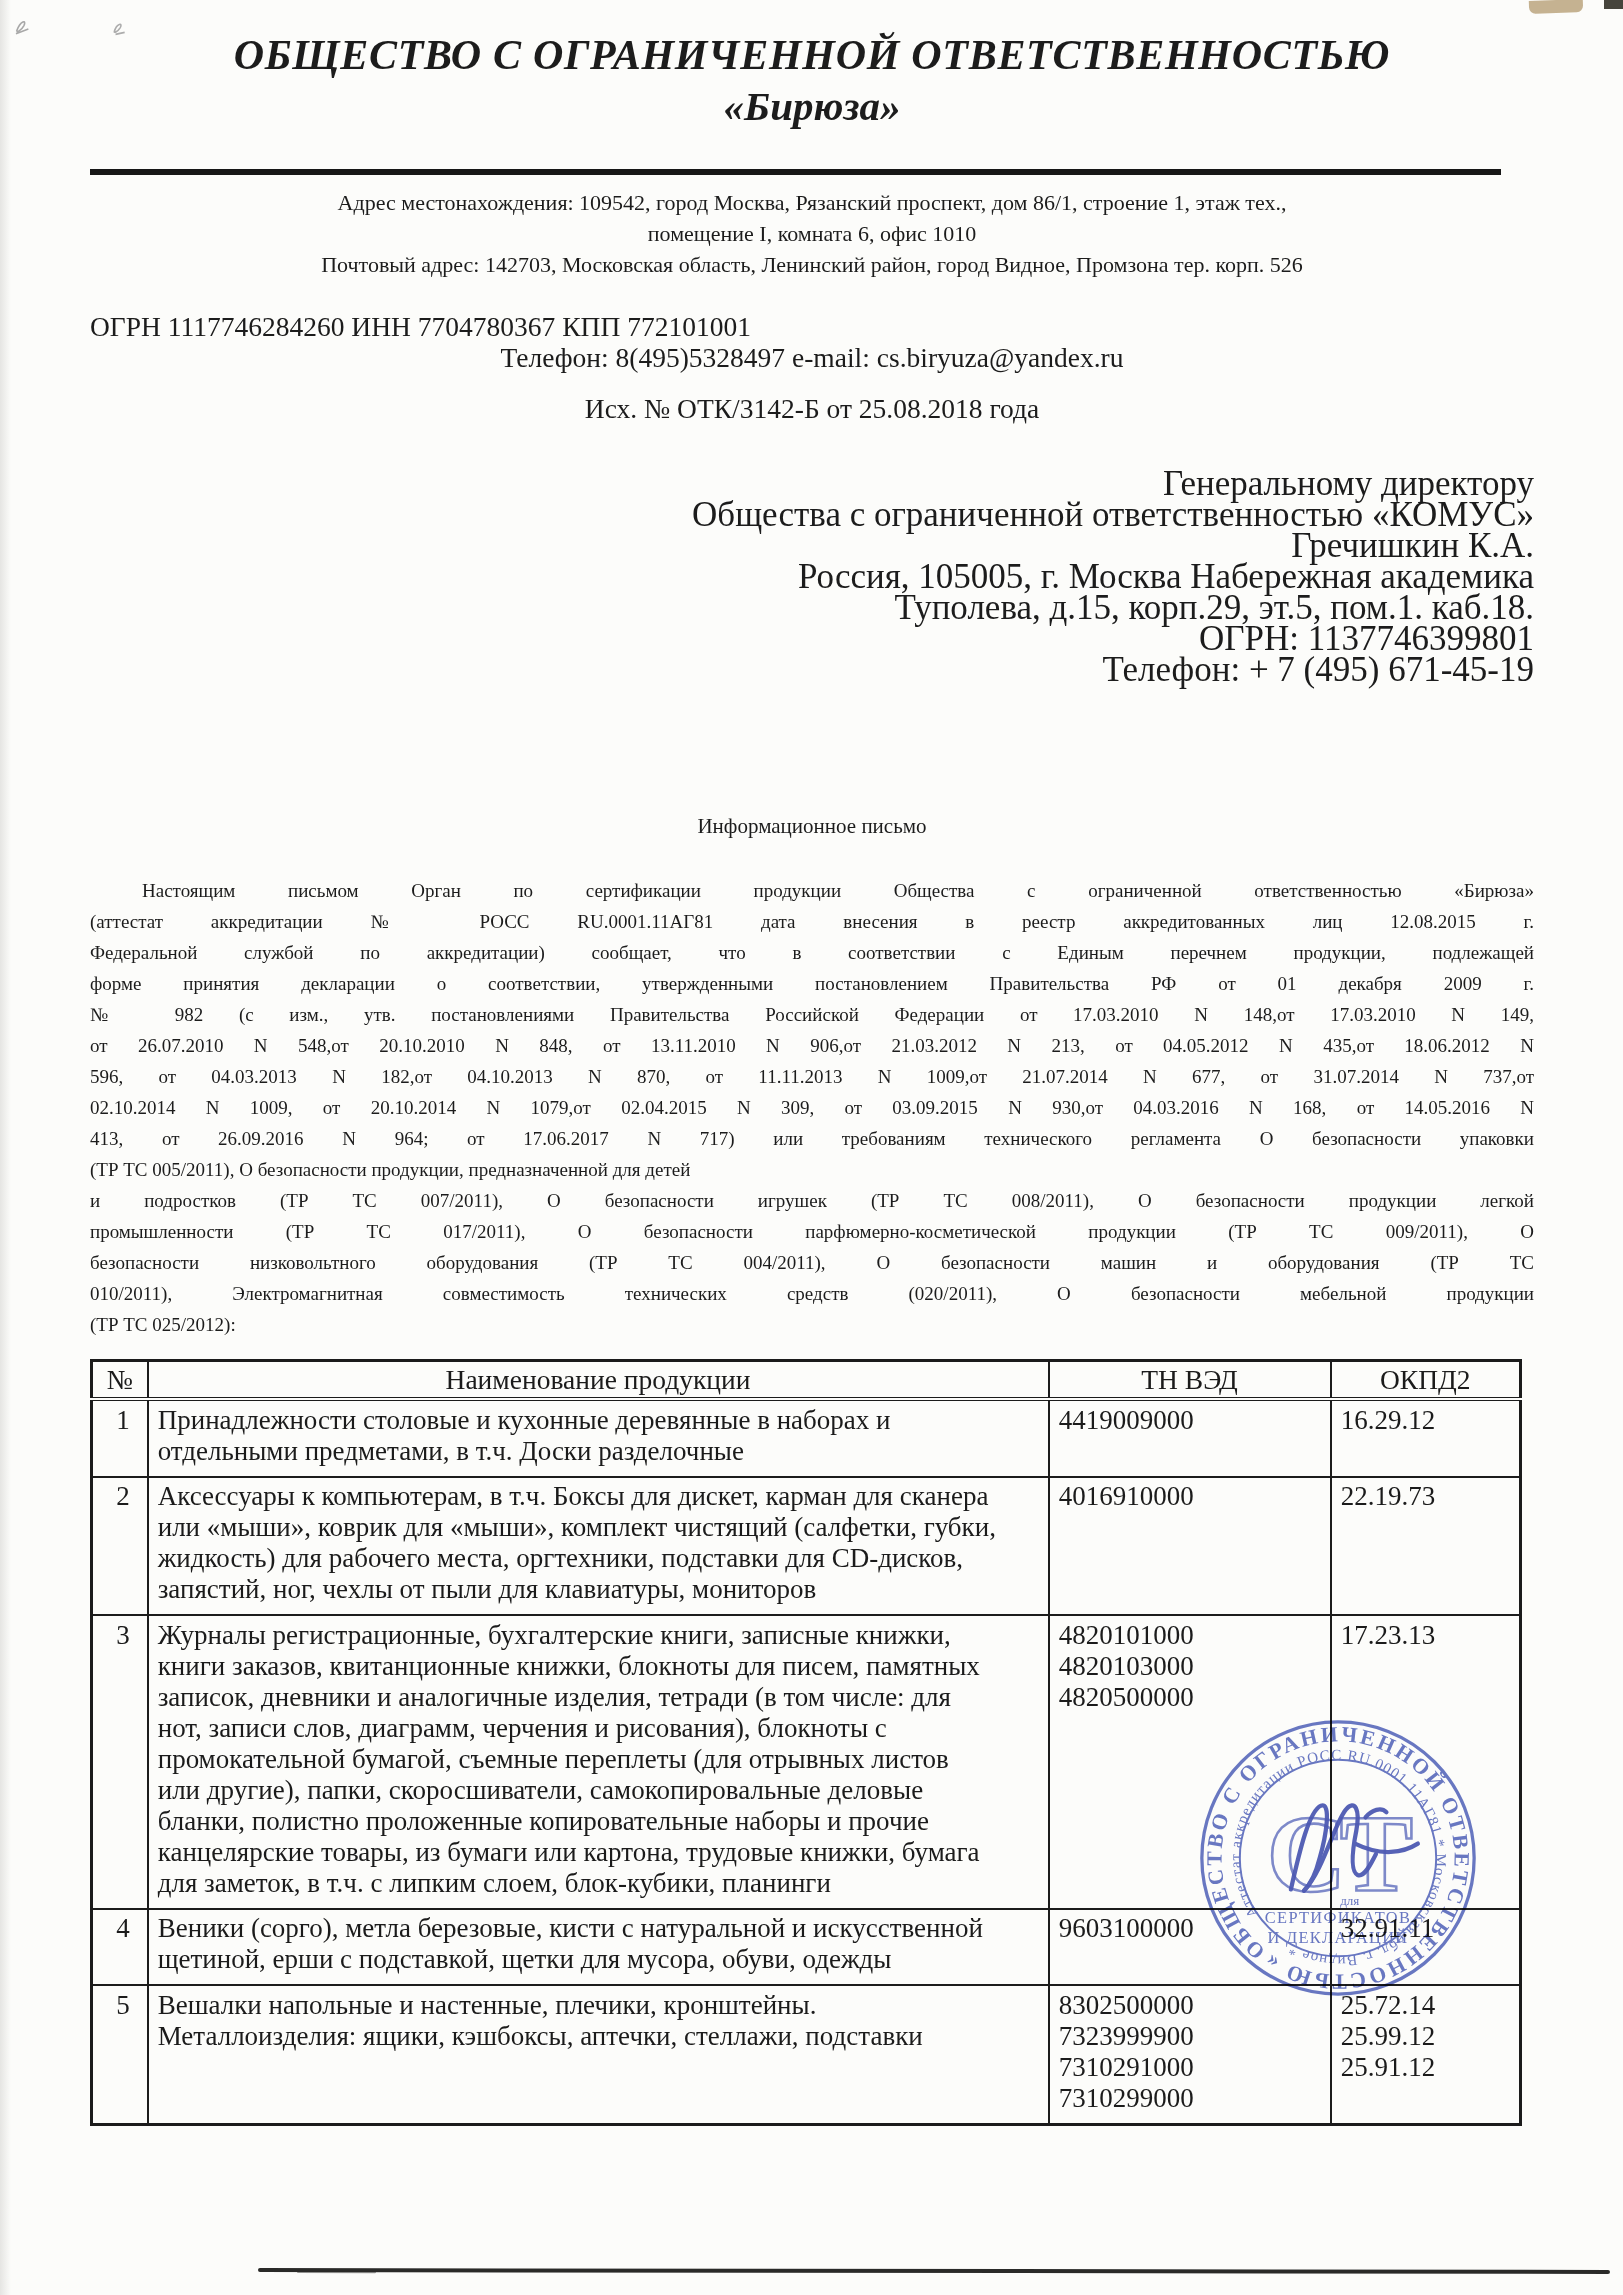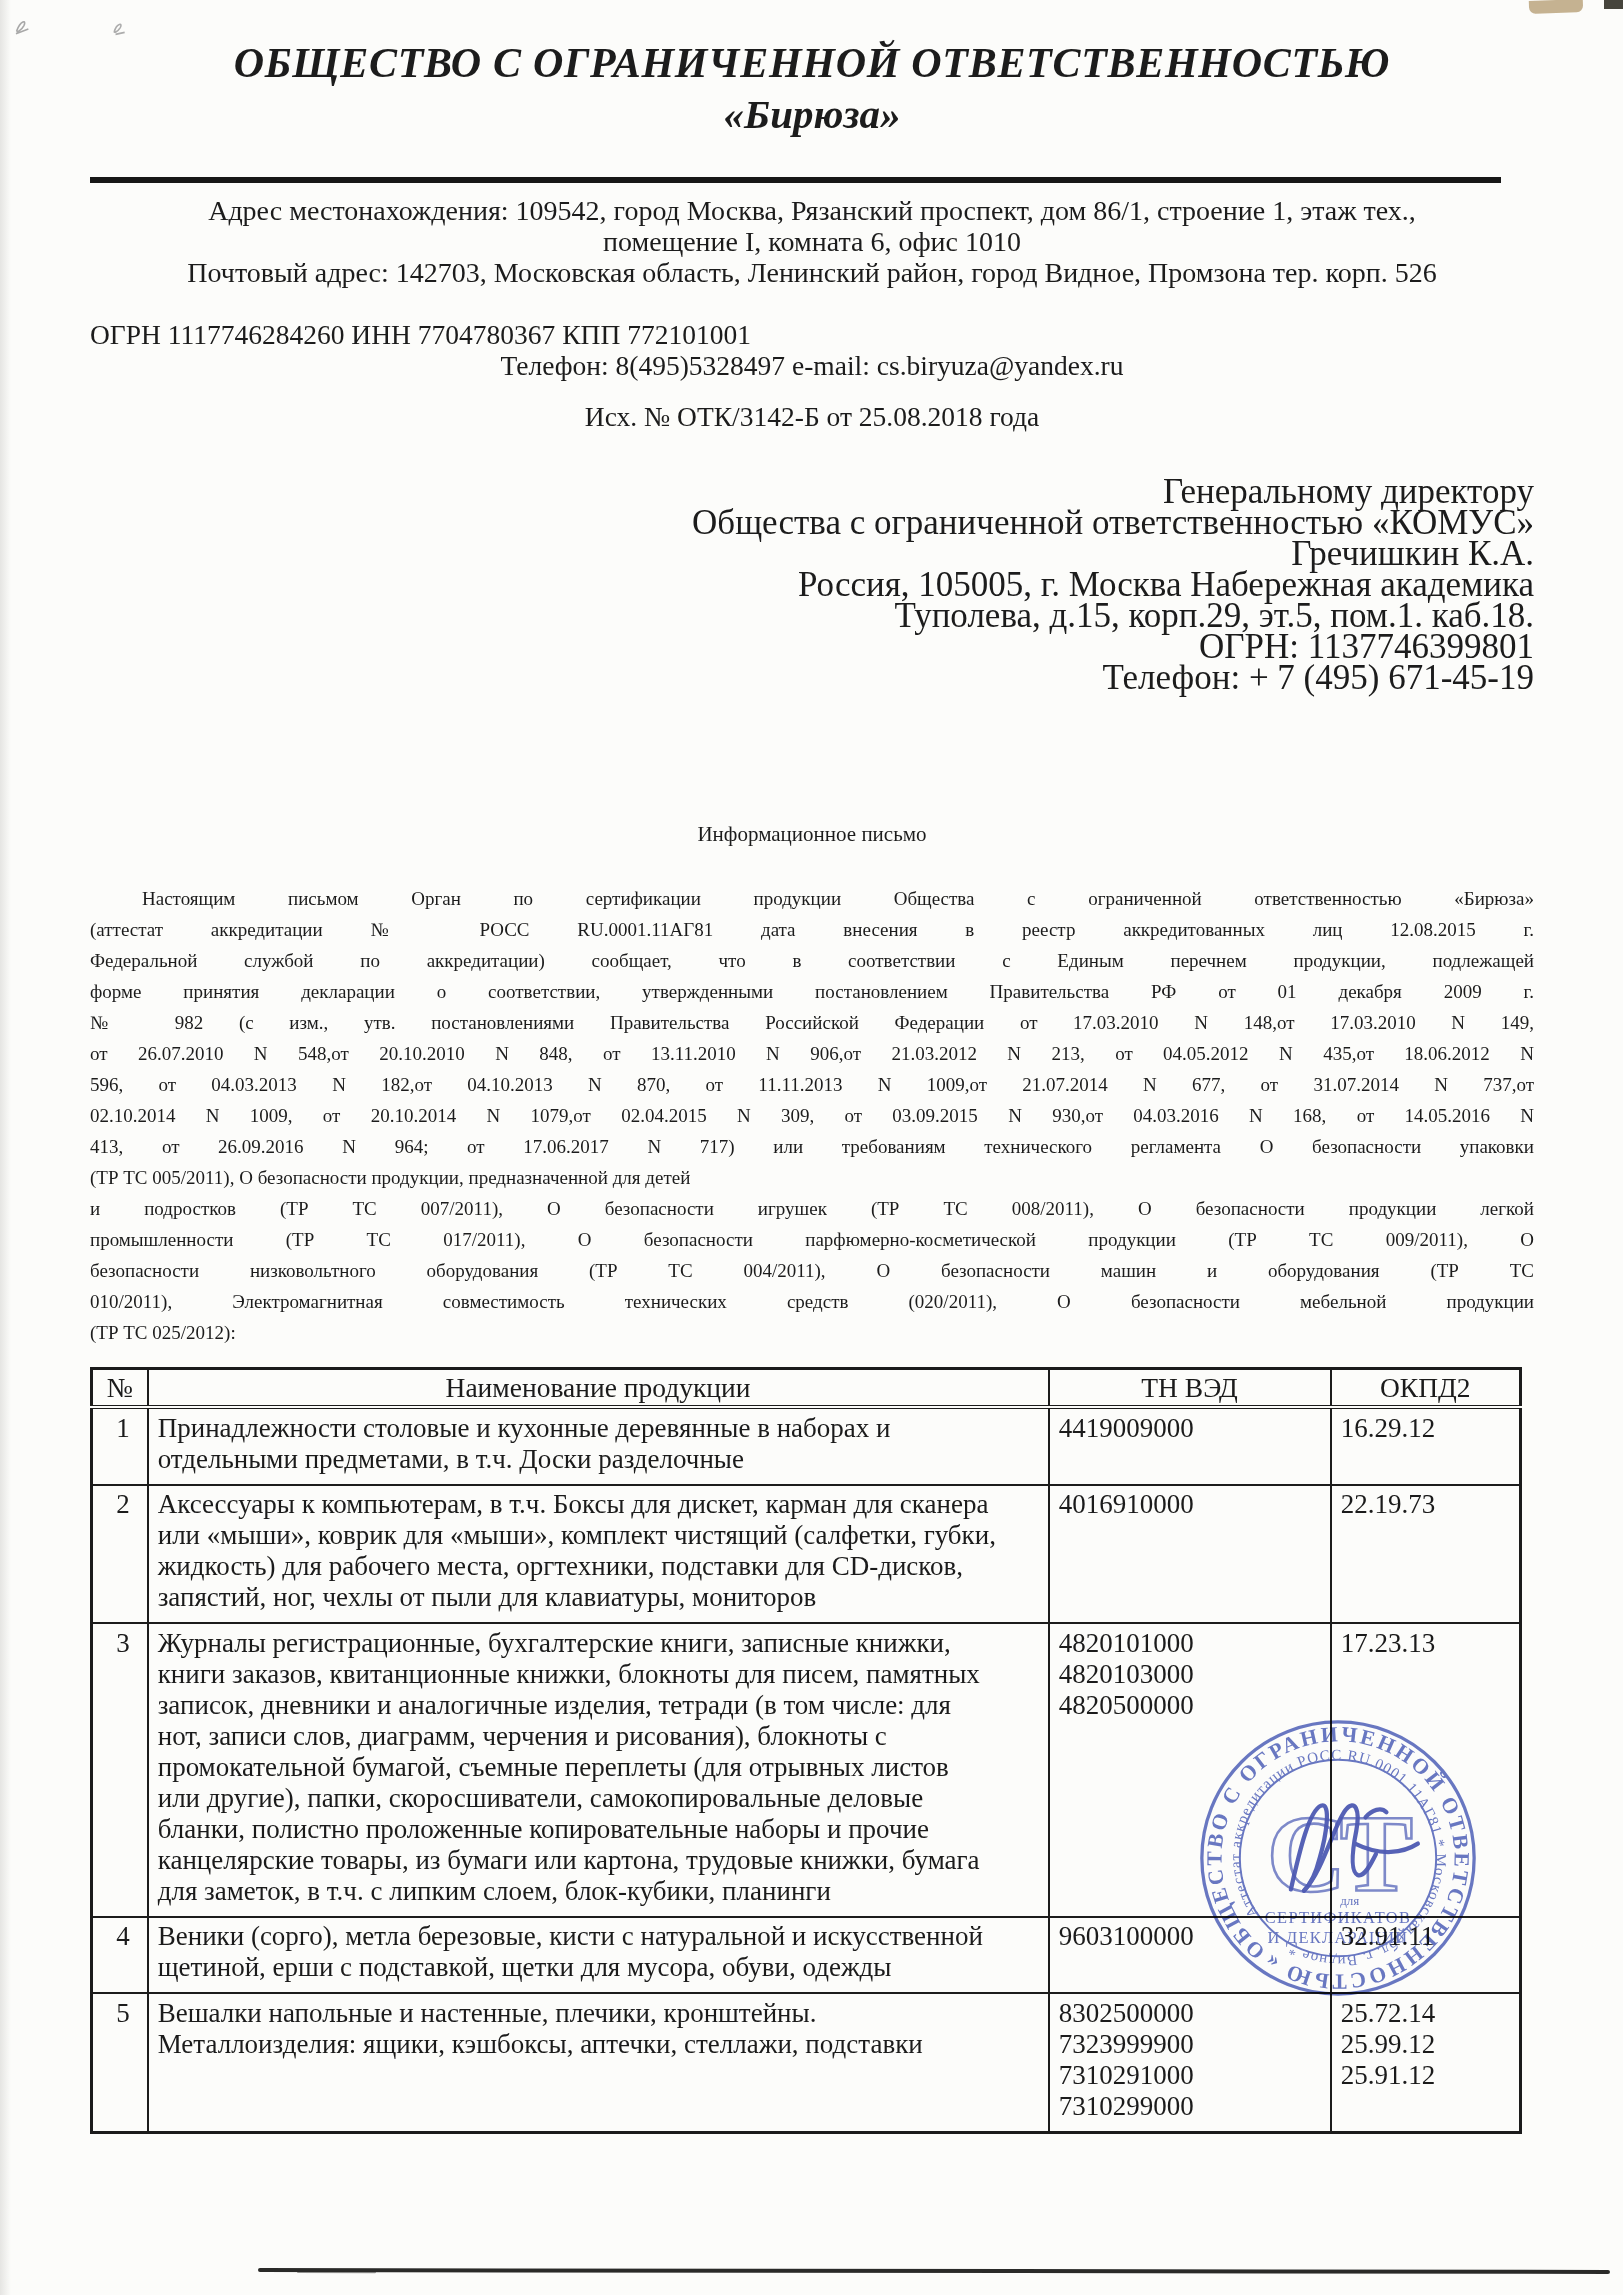--- a/index.html
+++ b/index.html
@@ -9,28 +9,28 @@
     background:#fcfcfa;
     font-family:"Liberation Serif","DejaVu Serif",serif;
     color:#1c1c1c;
     overflow:hidden;
   }
   .page::before{ 
     content:"";position:absolute;left:0;top:0;bottom:0;width:10.5px;
     background:linear-gradient(to right, rgba(90,88,84,.14), rgba(0,0,0,0));
     pointer-events:none;
   }
-  .content{position:absolute;left:90px;top:8px;width:1444px;}
+  .content{position:absolute;left:90px;top:0;width:1444px;}
   
   .title1{margin-top:34px;text-align:center;font-size:42px;line-height:1.0;
           font-weight:bold;font-style:italic;letter-spacing:0.7px;}
   .title2{margin-top:10px;text-align:center;font-size:41px;line-height:1.0;
           font-weight:bold;font-style:italic;}
   .rule{margin-top:42px;height:5.9px;background:#171717;width:1411px;}
-  .addr{margin-top:11.8px;text-align:center;font-size:28px;line-height:31px;white-space:nowrap;}
+  .addr{margin-top:11.8px;text-align:center;font-size:22px;line-height:31px;white-space:nowrap;}
   .addr div{white-space:nowrap;}
   .ogrn-line{margin-top:31px;font-size:27.5px;line-height:31px;white-space:nowrap;}
   .phone-line{text-align:center;font-size:27.5px;line-height:31px;white-space:nowrap;}
   .outgoing{margin-top:20px;font-size:27.5px;line-height:31px;white-space:nowrap;text-align:center;}
   
   .recipient{margin-top:44px;text-align:right;font-size:35px;line-height:31px;}
   .recipient .rline{white-space:nowrap;}
   
   .subject{margin-top:126px;text-align:center;font-size:21px;line-height:31px;}
   .body-text{margin-top:33px;font-size:19px;line-height:31px;}

